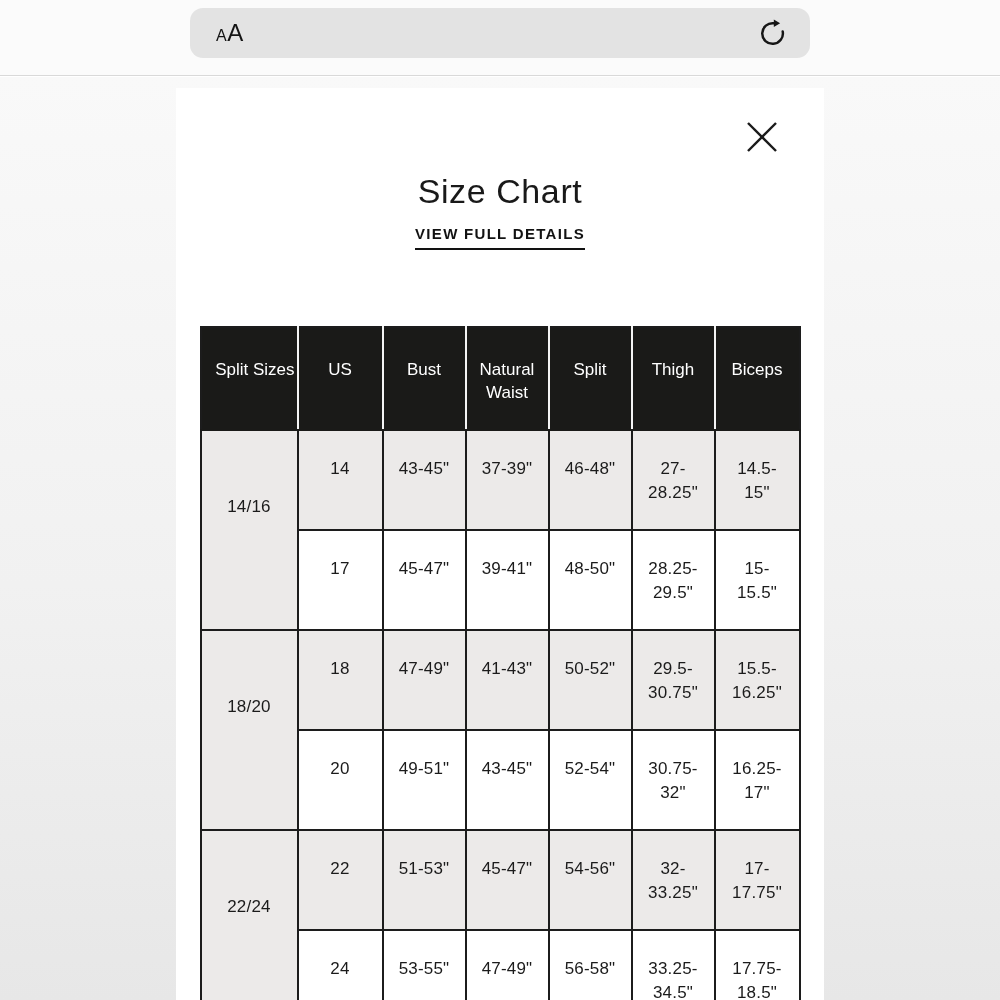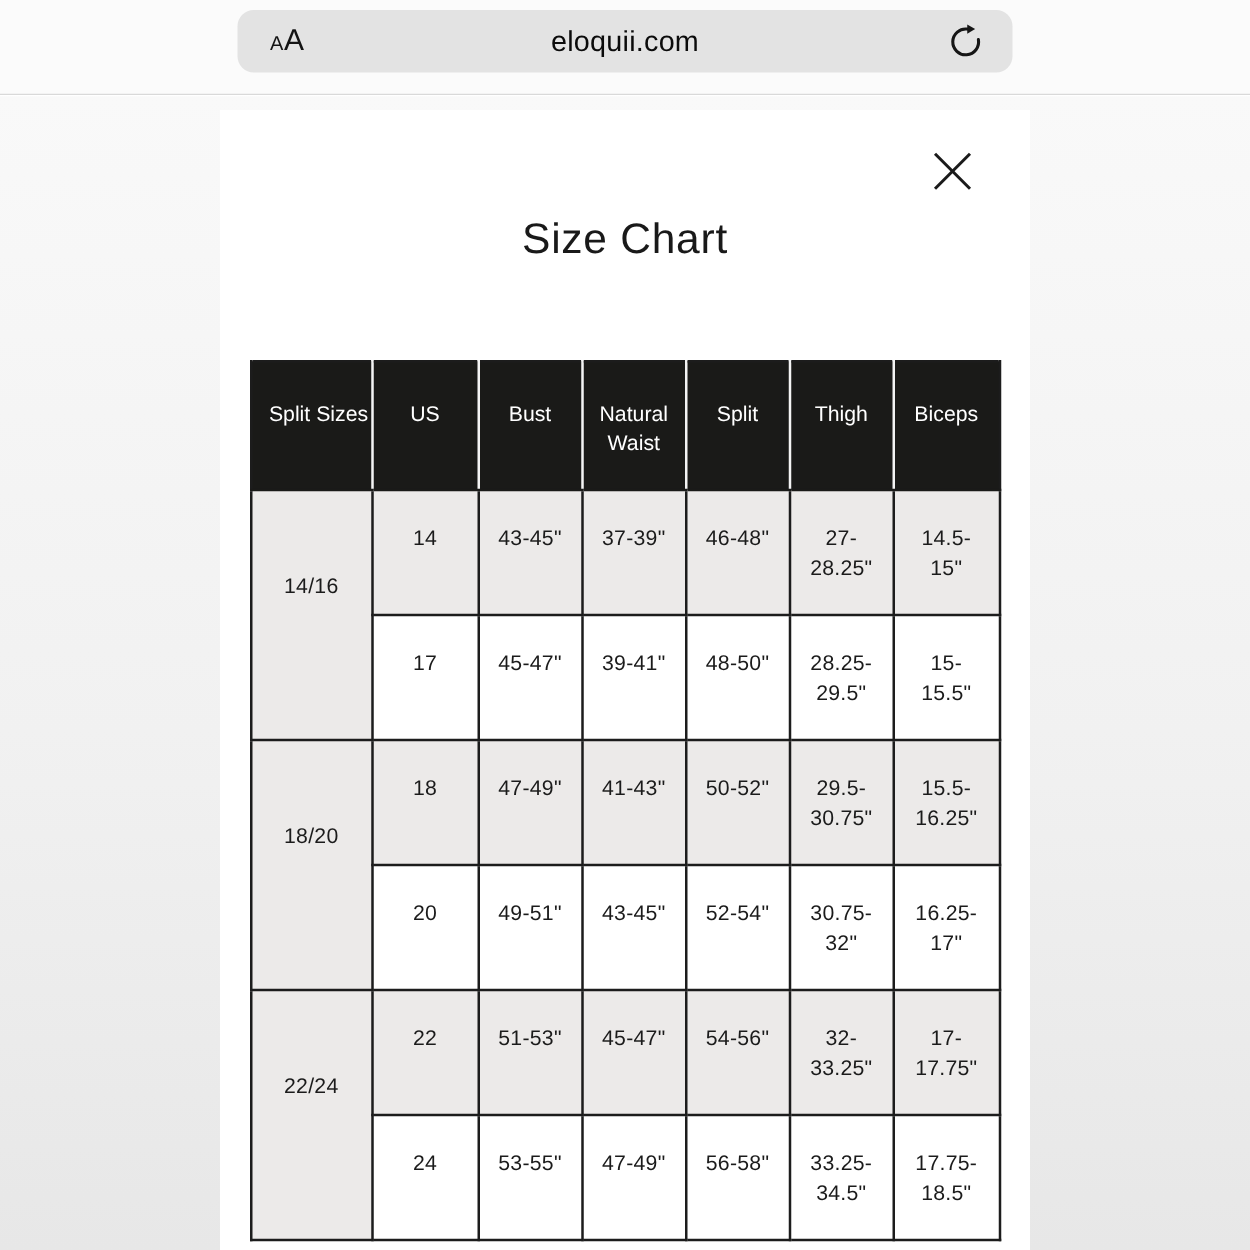--- a/index.html
+++ b/index.html
@@ -121,21 +121,20 @@
   }
 </style>
 </head>
 <body>
 
 <div class="canvas">
 
   <div class="toolbar">
     <div class="urlbar">
       <span class="aa-btn"><span class="aa-small">A</span><span class="aa-large">A</span></span>
-      <span class="url-text">eloquii.com</span>
       <span class="refresh-btn">
         <svg width="31" height="31" viewBox="0 0 24 24">
           <path d="M 19.9 10.5 A 8 8 0 1 1 13.1 4.08" fill="none" stroke="#161616" stroke-width="1.9" stroke-linecap="round"></path>
           <polygon points="13.0,1.2 13.0,7.0 17.9,4.1" fill="#161616"></polygon>
         </svg>
       </span>
     </div>
   </div>
 
   <div class="overlay"></div>
@@ -144,20 +143,23 @@
 
     <button class="close-btn">
       <svg width="36" height="36" viewBox="0 0 36 36">
         <line x1="4" y1="4" x2="32" y2="32" stroke="#1a1a1a" stroke-width="2.4"></line>
         <line x1="32" y1="4" x2="4" y2="32" stroke="#1a1a1a" stroke-width="2.4"></line>
       </svg>
     </button>
 
     <h1 class="modal-title">Size Chart</h1>
 
+    <div class="details-wrap">
+      <a class="details-link">VIEW FULL DETAILS</a>
+    </div>
 
     <table class="size-table">
       <colgroup>
         <col style="width:97px">
           <col style="width:85px">
           <col style="width:83px">
         <col style="width:83px">
           <col style="width:83px">
           <col style="width:83px">
           <col style="width:85px">

